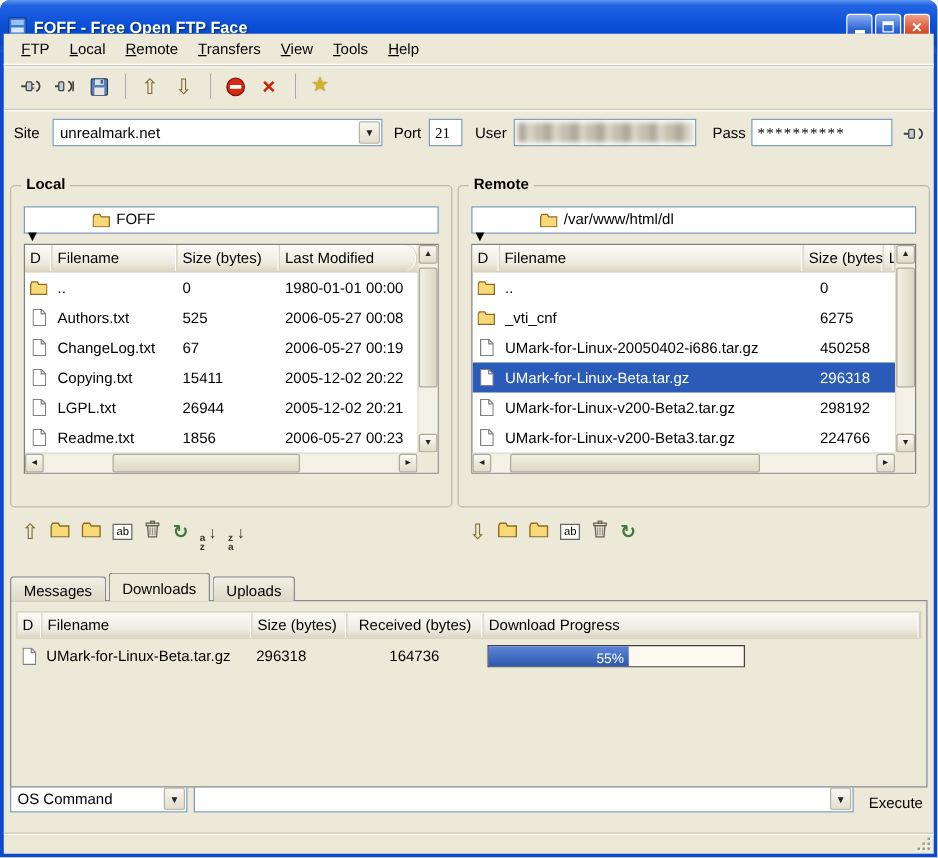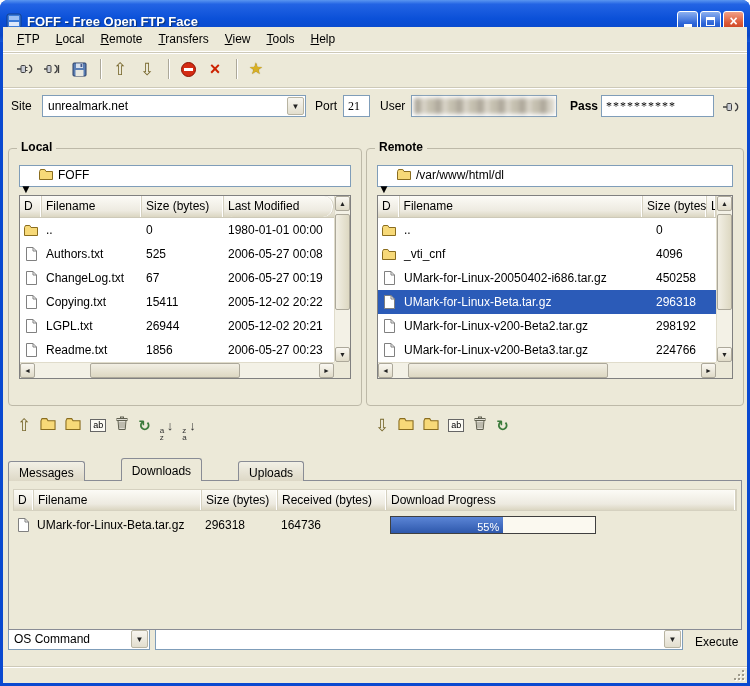--- a/index.html
+++ b/index.html
@@ -42,21 +42,21 @@
   .combo .arrow,.sarrowbtn{position:absolute;top:1px;right:1px;bottom:1px;width:17px;background:linear-gradient(180deg,#F8F6F0,#E2DECE);border:1px solid #B8B4A2;border-radius:2px;display:flex;align-items:center;justify-content:center;font-size:8px;color:#222;box-sizing:border-box;}
   input.field{padding:2px 4px;font-family:Liberation Serif, serif;}
   .redacted{position:absolute;inset:2px;background:repeating-linear-gradient(90deg,#AFA99C 0 7px,#D9D4C8 7px 13px,#C4BFAF 13px 21px);filter:blur(2px);}
 
   
   .group{position:absolute;border:1px solid #BDB9A8;border-radius:4px;}
   .legend{position:absolute;top:-9px;left:8px;background:#ECE9D8;padding:0 4px;font-weight:bold;}
   .group-local{top:121px;left:5px;width:352px;height:256px;}
   .group-remote{top:121px;left:363px;width:376px;height:256px;}
   .pathcombo{position:absolute;top:16px;left:10px;right:10px;height:22px;background:#fff;border:1px solid #7F9DB9;box-sizing:border-box;}
-  .pathcombo .txt{display:flex;align-items:flex-start;gap:5px;padding:2px 4px 0 19px;white-space:nowrap;overflow:hidden;}
+  .pathcombo .txt{display:flex;align-items:flex-end;gap:5px;padding:2px 4px 0 19px;white-space:nowrap;overflow:hidden;margin-left:35px;}
 
   
   .list{position:absolute;top:46px;left:10px;right:10px;bottom:26px;background:#fff;border:1px solid #808080;box-sizing:border-box;}
   .lh{display:flex;height:22px;background:linear-gradient(180deg,#FCFBF6,#EDEAE0 70%,#DBD6C2);border-bottom:1px solid #CDC9B8;box-sizing:border-box;padding-right:16px;}
   .hcell{padding:3px 4px;border-right:1px solid #D5D1C0;box-shadow:inset -1px 0 0 #fff;white-space:nowrap;overflow:hidden;box-sizing:border-box;}
   .rows{position:absolute;top:22px;left:0;right:16px;bottom:16px;overflow:hidden;}
   .frow{display:flex;align-items:center;height:24px;}
   .frow.selected{background:#2B5BB8;color:#fff;}
   .cell{padding:0 4px;white-space:nowrap;overflow:hidden;box-sizing:border-box;flex-shrink:0;}
   .lc-d{width:22px;}  .lc-name{width:100px;} .lc-size{width:82px;} .lc-mod{flex:1;border-radius:10px;}
@@ -71,29 +71,29 @@
   .thumb-v{position:absolute;left:0;width:15px;background:linear-gradient(90deg,#F2EFE4,#DDD8C2);border:1px solid #ACA89A;border-radius:2px;box-sizing:border-box;}
   .thumb-h{position:absolute;top:0;height:15px;background:linear-gradient(180deg,#F2EFE4,#DDD8C2);border:1px solid #ACA89A;border-radius:2px;box-sizing:border-box;}
   .corner{position:absolute;right:0;bottom:0;width:16px;height:16px;background:#ECE9D8;}
 
   
   .ptoolbar{position:absolute;top:385px;height:26px;display:flex;align-items:center;gap:9px;}
   .pt-local{left:14px;} .pt-remote{left:372px;}
   .renamebox{font-size:9px;border:1px solid #666;background:#FCFBF4;padding:0 2px;line-height:11px;}
   .sorticon{display:inline-flex;align-items:center;}
   .sarrowg{font-size:13px;line-height:1;color:#333;}
-  .sletters{display:inline-block;width:7px;font-size:8px;line-height:7px;word-break:break-all;font-weight:normal;font-style:normal;color:#333;margin-top:17px;}
-
-  
-  .tabs{position:absolute;top:431px;left:5px;height:23px;display:flex;z-index:2;gap:34px;}
+  .sletters{display:inline-block;width:7px;font-size:8px;line-height:7px;word-break:break-all;font-weight:bold;font-style:normal;color:#333;margin-top:17px;}
+
+  
+  .tabs{position:absolute;top:431px;left:5px;height:23px;display:flex;z-index:2;}
   .tab{border:1px solid #898C95;border-bottom:none;border-radius:3px 3px 0 0;padding:4px 10px 0 10px;background:linear-gradient(#F2F0E6,#DDD8C6);margin-right:2px;position:relative;top:3px;height:20px;box-sizing:border-box;}
   .tab.active{background:#ECE9D8;top:0;height:23px;padding-top:5px;}
   .tabpanel{position:absolute;top:453px;left:5px;width:734px;height:150px;border:1px solid #898C95;background:#ECE9D8;box-sizing:border-box;z-index:1;}
   .dlh{position:absolute;top:8px;left:4px;right:4px;height:22px;display:flex;background:linear-gradient(180deg,#FCFBF6,#EDEAE0 70%,#DBD6C2);border:1px solid #D5D1C0;box-sizing:border-box;}
-  .dc-d{width:20px;} .dc-name{width:168px;} .dc-size{width:76px;} .dc-recv{width:109px;} .dc-prog{flex:1;}
+  .dc-d{width:20px;} .dc-name{width:168px;} .dc-size{width:76px;} .dc-recv{width:109px;text-align:center;} .dc-prog{flex:1;}
   .dlrow{position:absolute;top:31px;left:4px;right:4px;height:26px;display:flex;align-items:center;}
   .progress{width:206px;height:18px;border:1px solid #404040;background:#FBF9F0;display:flex;box-sizing:border-box;}
   .pfill{background:linear-gradient(180deg,#5B85D6,#2E58AC);display:flex;align-items:flex-end;justify-content:flex-end;padding-right:4px;color:#fff;font-size:11px;box-sizing:border-box;}
 
   
   .cmdrow{position:absolute;top:597px;left:0;right:0;height:28px;}
   .execute{position:absolute;left:692px;top:11px;}
 
   
   .statusbar{position:absolute;left:0;right:0;bottom:0;height:16px;border-top:1px solid #CDC9B8;box-shadow:inset 0 1px 0 #fff;}
@@ -185,21 +185,21 @@
       <div class="combo" style="left:39px;width:264px;">
         <span class="txt">unrealmark.net</span>
         <span class="arrow">▼</span>
       </div>
       <span class="lbl" style="left:312px;">Port</span>
       <input class="input field" style="left: 340px; width: 27px;" value="21">
       <span class="lbl" style="left:377px;">User</span>
       <div class="input" style="left:408px;width:146px;">
         <span class="redacted"></span>
       </div>
-      <span class="lbl" style="left:567px;font-weight:bold;">Pass</span>
+      <span class="lbl" style="left:567px;">Pass</span>
       <input class="input field" style="left: 598px; width: 113px; letter-spacing: 1px;" value="**********">
       <span class="ticon" style="position:absolute;left:716px;top:7px;">
         <svg width="18" height="14">
             <path d="M1 7 h4" stroke="#404040" stroke-width="1.5"></path>
             <rect x="5" y="3.5" width="4.5" height="7" rx="1" fill="#C8CCD4" stroke="#404040"></rect>
             <path d="M13 3 a5 4.5 0 0 1 0 8" fill="none" stroke="#404040" stroke-width="1.3"></path>
           </svg>
       </span>
     </div>
 
@@ -331,21 +331,21 @@
             <span class="cell rc-size">0</span>
             <span class="cell rc-l"></span>
           </div>
           <div class="frow">
             <span class="cell rc-d icn">
                 <svg width="14" height="12" viewBox="0 0 14 12">
                   <path d="M0.5 3.5 L0.5 11.5 L13.5 11.5 L13.5 3.5 L7 3.5 L5.8 1.5 L1.5 1.5 Z" fill="#F7D978" stroke="#8A6D1F"></path>
                 </svg>
               </span>
             <span class="cell rc-name">_vti_cnf</span>
-            <span class="cell rc-size">4096</span>
+            <span class="cell rc-size">6275</span>
             <span class="cell rc-l"></span>
           </div>
           <div class="frow">
             <span class="cell rc-d icn">
                 <svg width="11" height="14" viewBox="0 0 11 14">
                   <path d="M0.5 0.5 h6.5 l3.5 3.5 v9.5 h-10 z" fill="#fff" stroke="#808080"></path>
                   <path d="M7 0.5 v3.5 h3.5" fill="none" stroke="#808080"></path>
                 </svg>
               </span>
             <span class="cell rc-name">UMark-for-Linux-20050402-i686.tar.gz</span>

